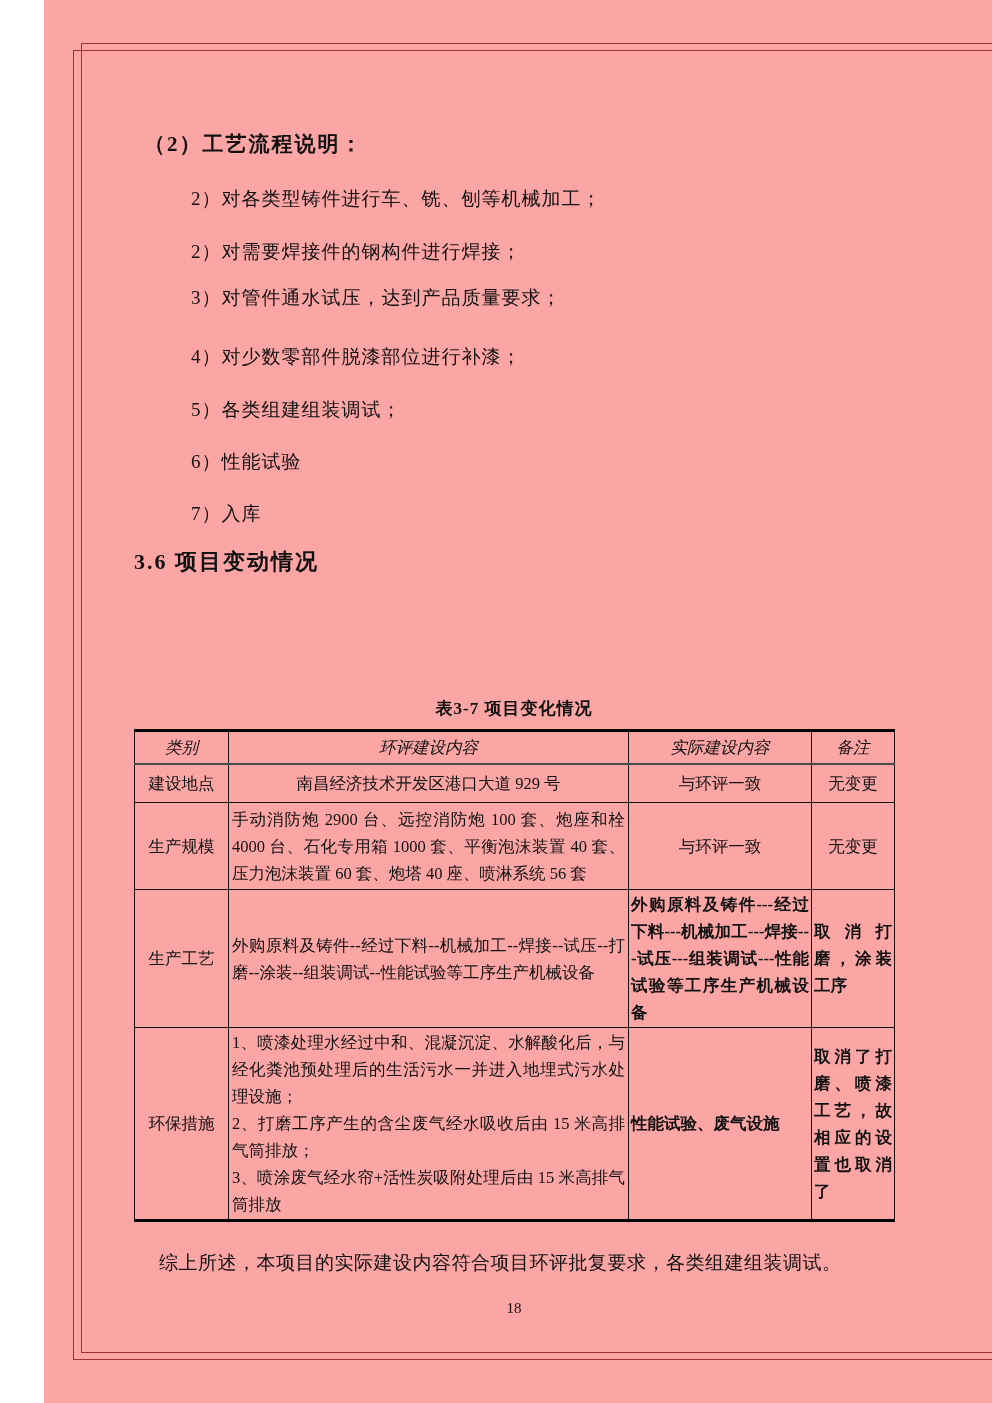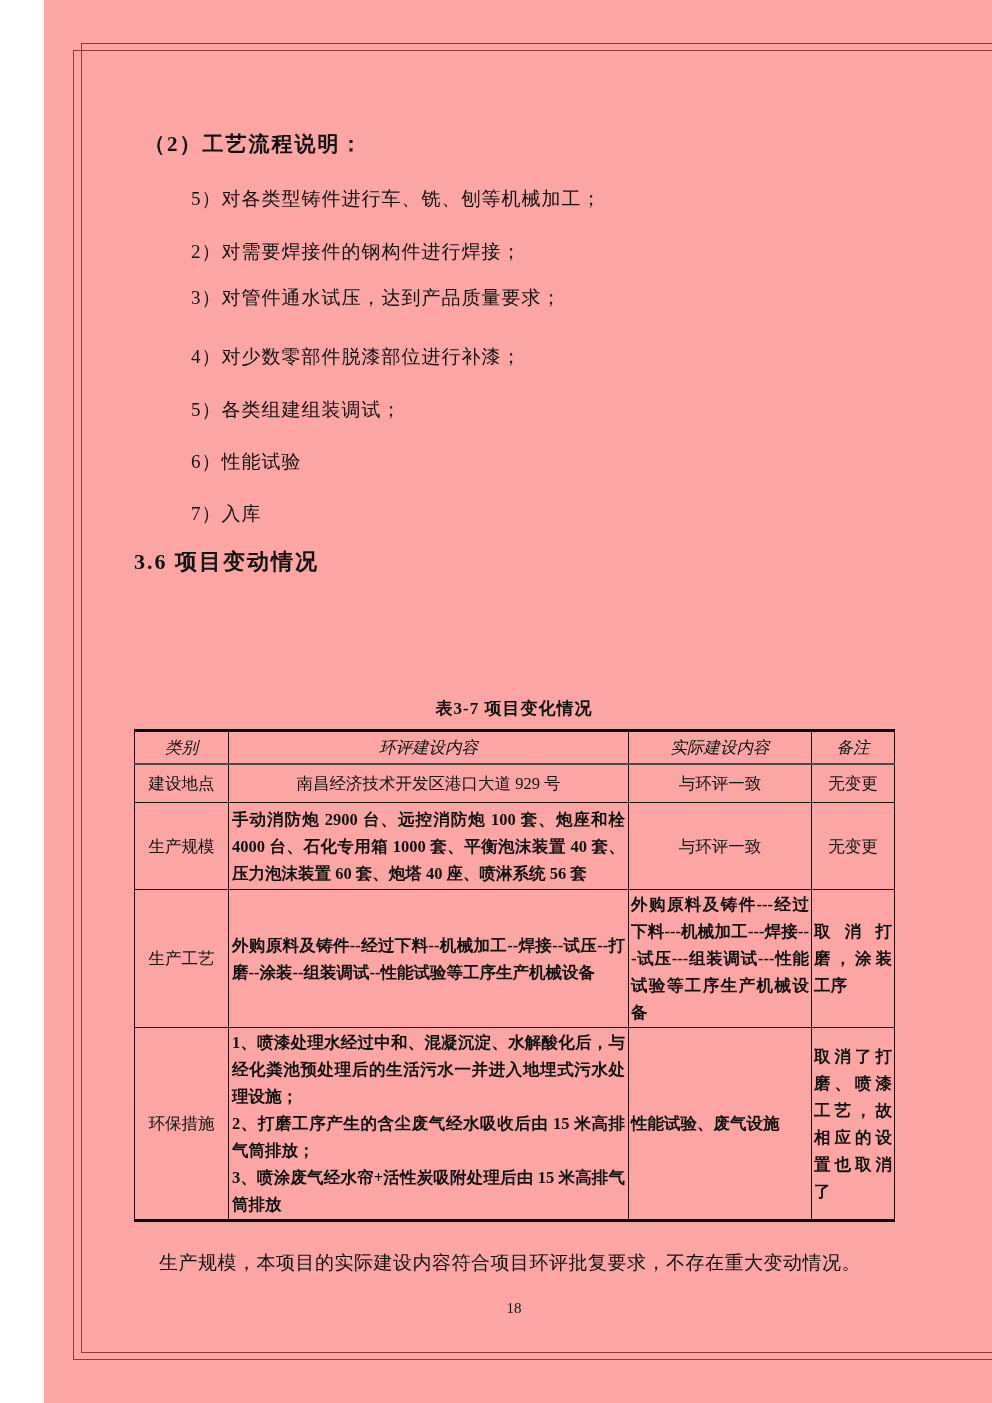--- a/index.html
+++ b/index.html
@@ -74,21 +74,21 @@
     border: 1.5px solid #111;
     vertical-align: middle;
     line-height: 27px;
     font-weight: normal;
   }
   .change-table thead th { border-bottom: 2.5px solid #4a4a4a; text-align: center; font-style: italic; }
   .r-head { height: 33px; }
   .r-1 { height: 37px; } .r-2 { height: 39px; }
   .r-3 { height: 87px; } .r-4 { height: 133px; } .r-5 { height: 191px; }
   td.ctr { text-align: center; padding: 0 2px; }
-  td.lft { text-align: justify; padding: 1px 3px; font-weight: bold; }
+  td.lft { text-align: justify; padding: 1px 3px; }
   td.lft-tight { text-align: justify; padding: 1px 2px; font-weight: bold; }
   td.prewrap { white-space: pre-line; }
 
   .closing-para {
     position: absolute; top: 1250px; left: 0; width: 762px;
     font-size: 19px; line-height: 26px; letter-spacing: 0.5px;
     text-indent: 25px;
   }
   .page-number {
     position: absolute; top: 1300px; left: 0; width: 760px;
@@ -99,21 +99,21 @@
 <body>
 
 <div class="page">
   <div class="frame frame-a"></div>
   <div class="frame frame-b"></div>
 
   <div class="content">
 
     <div class="process-heading">（2）工艺流程说明：</div>
 
-    <div class="flow-item fi-0">5）对各类型铸件进行车、铣、刨等机械加工；</div>
+    <div class="flow-item fi-0">2）对各类型铸件进行车、铣、刨等机械加工；</div>
     <div class="flow-item fi-1">2）对需要焊接件的钢构件进行焊接；</div>
     <div class="flow-item fi-2">3）对管件通水试压，达到产品质量要求；</div>
     <div class="flow-item fi-3">4）对少数零部件脱漆部位进行补漆；</div>
     <div class="flow-item fi-4">5）各类组建组装调试；</div>
     <div class="flow-item fi-5">6）性能试验</div>
     <div class="flow-item fi-6">7）入库</div>
 
     <div class="section-heading">3.6 项目变动情况</div>
 
 
@@ -157,17 +157,17 @@
           <td class="ctr">环保措施</td>
           <td class="lft prewrap">1、喷漆处理水经过中和、混凝沉淀、水解酸化后，与经化粪池预处理后的生活污水一并进入地埋式污水处理设施；
 2、打磨工序产生的含尘废气经水吸收后由 15 米高排气筒排放；
 3、喷涂废气经水帘+活性炭吸附处理后由 15 米高排气筒排放</td>
           <td class="lft-tight">性能试验、废气设施</td>
           <td class="lft-tight">取消了打磨、喷漆工艺，故相应的设置也取消了</td>
         </tr>
       </tbody>
     </table>
 
-    <p class="closing-para">生产规模，本项目的实际建设内容符合项目环评批复要求，不存在重大变动情况。</p>
+    <p class="closing-para">综上所述，本项目的实际建设内容符合项目环评批复要求，各类组建组装调试。</p>
 
     <div class="page-number">18</div>
   </div>
 </div>
 
 </body></html>

